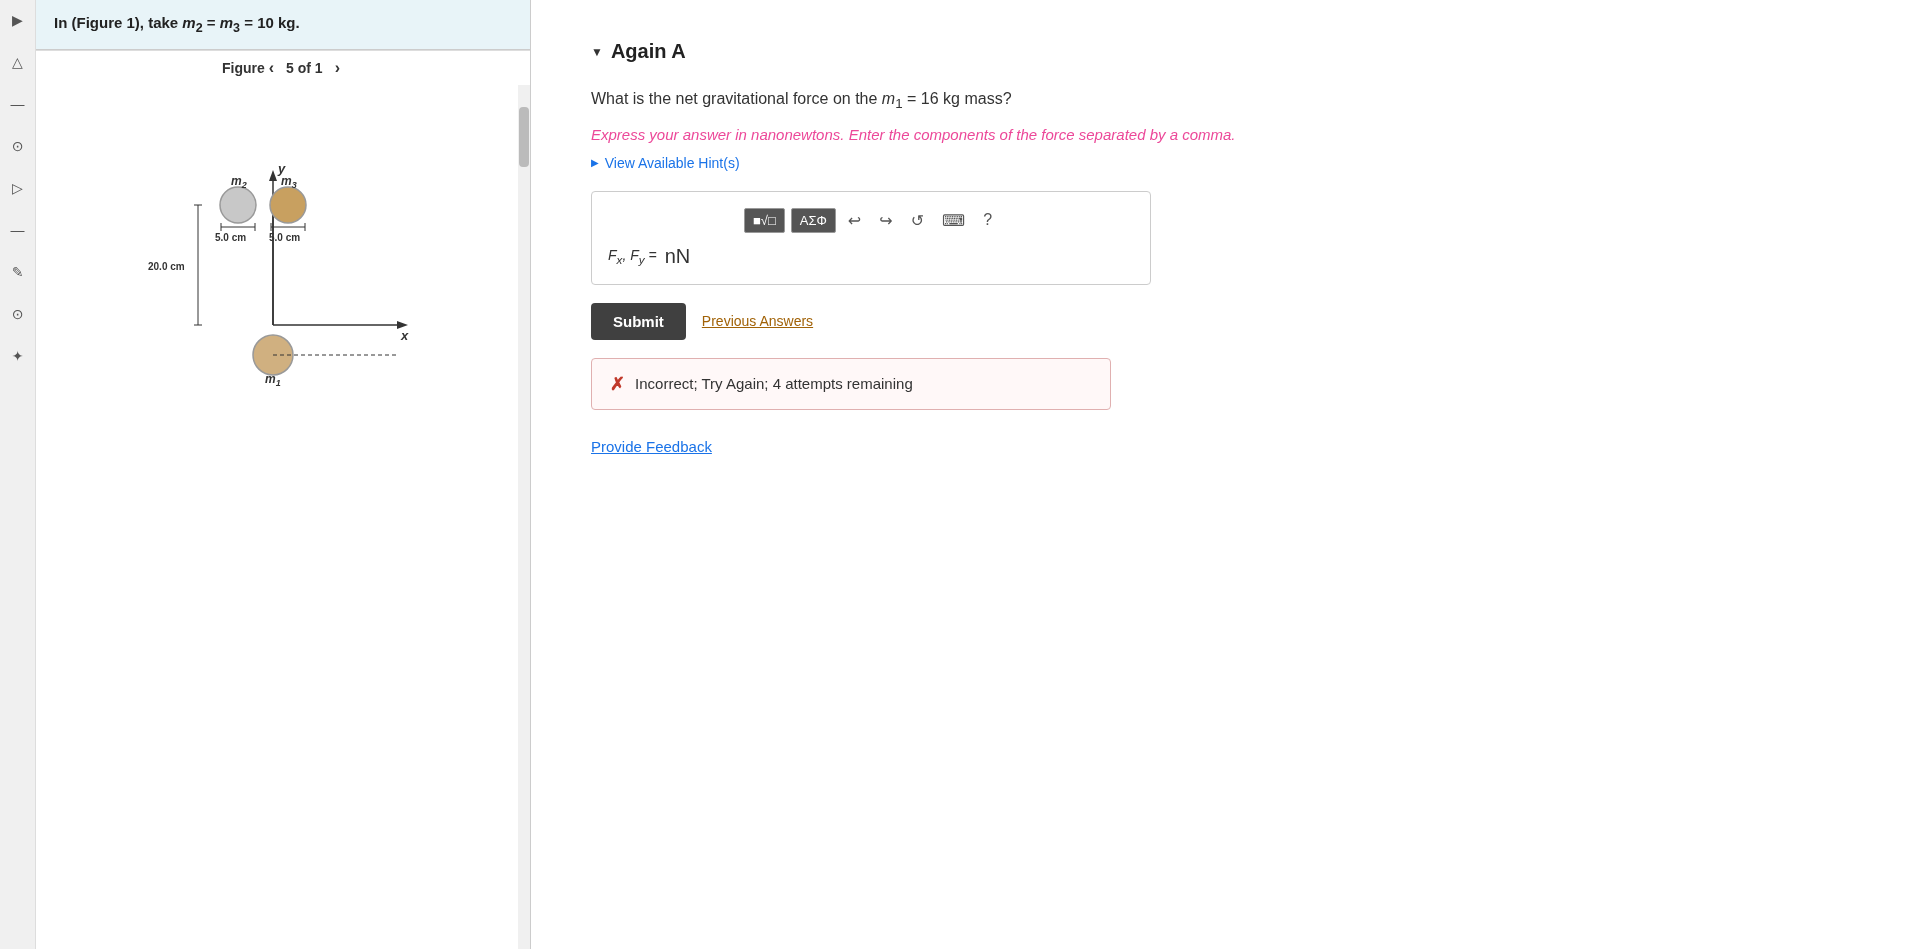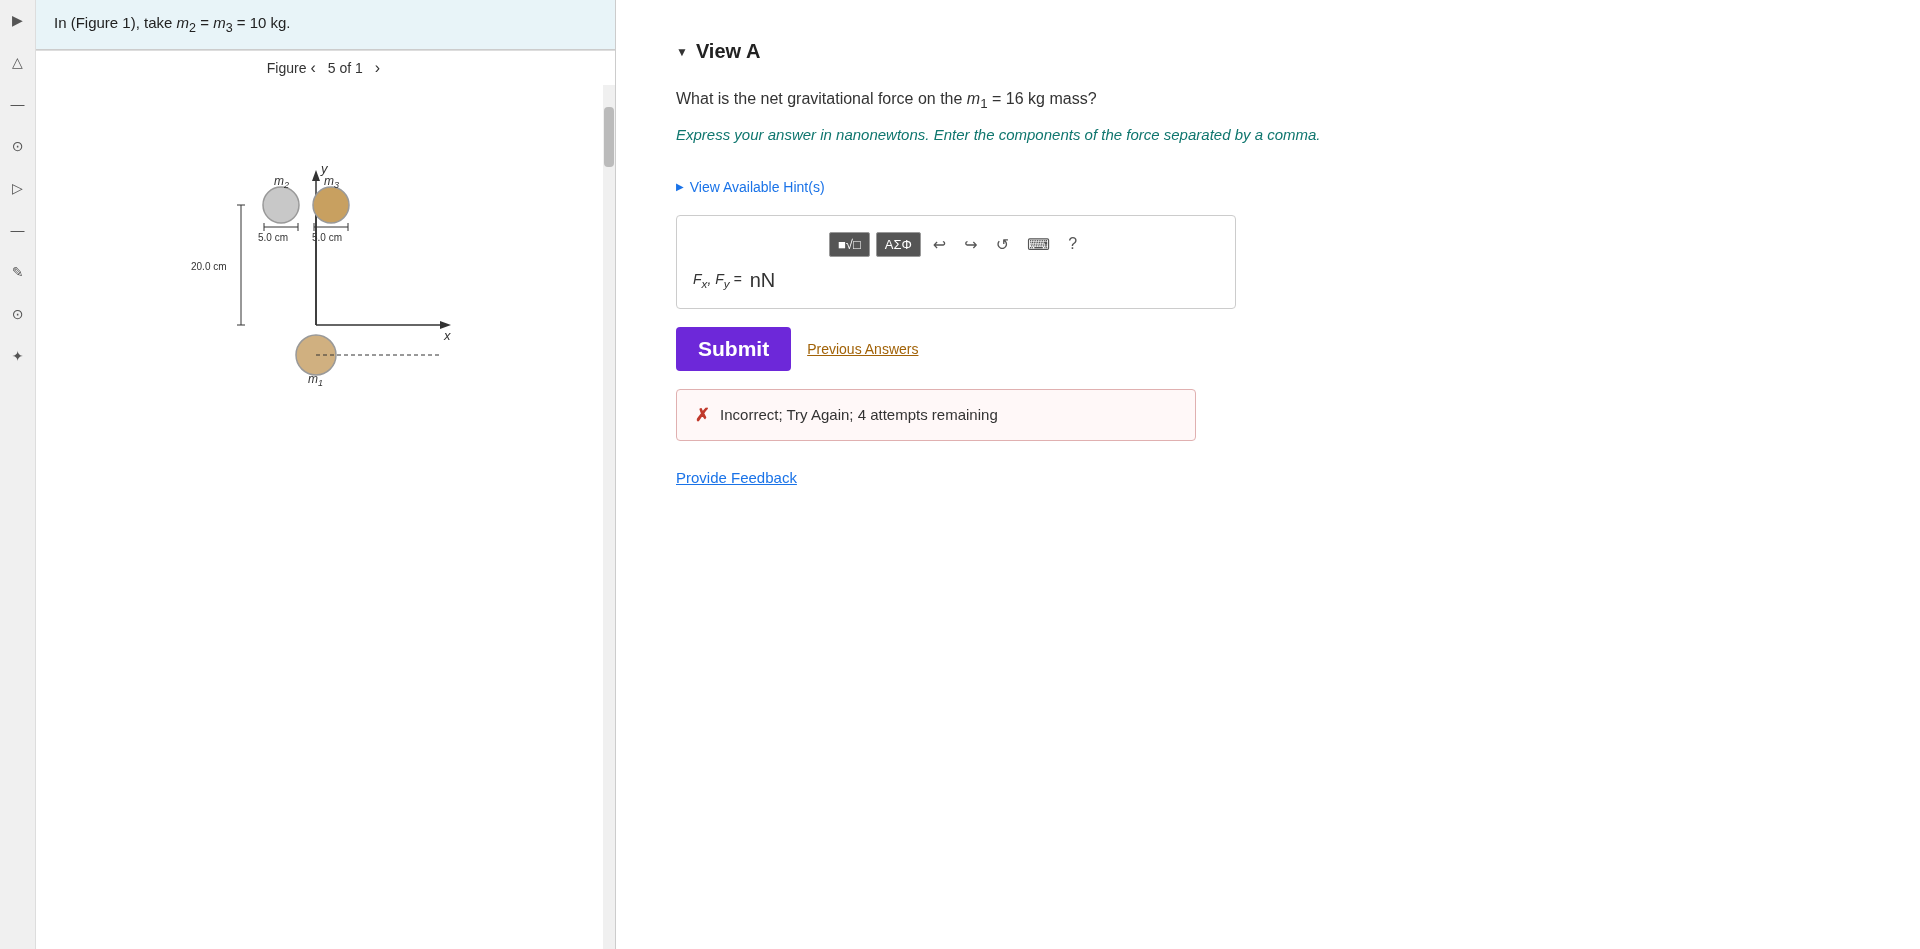--- a/index.html
+++ b/index.html
@@ -29,25 +29,26 @@
       display: flex;
       align-items: center;
       justify-content: center;
       font-size: 14px;
       color: #555;
       cursor: pointer;
     }
 
     
     .left-panel {
-      width: 580px;
+      width: 495px;
       border-right: 1px solid #ccc;
       display: flex;
       flex-direction: column;
       position: relative;
+      font-weight: bold;
     }
     .problem-statement {
       background: #e8f4f8;
       padding: 14px 18px;
       font-size: 15px;
       color: #222;
       border-bottom: 1px solid #ccc;
     }
     .figure-area {
       flex: 1;
@@ -108,22 +109,22 @@
     }
 
     .question-text {
       font-size: 16px;
       color: #333;
       margin-bottom: 10px;
       line-height: 1.5;
     }
     .instruction-text {
       font-size: 15px;
-      color: #0f766e;
-      margin-bottom: 32px;
+      color: #ec4899;
+      margin-bottom: 8px;
       font-style: italic;
       line-height: 1.5;
     }
     .hint-link {
       font-size: 14px;
       color: #1a73e8;
       cursor: pointer;
       display: flex;
       align-items: center;
       gap: 6px;
@@ -197,26 +198,26 @@
     }
 
     
     .submit-row {
       display: flex;
       align-items: center;
       gap: 16px;
       margin-bottom: 18px;
     }
     .submit-btn {
-      background: #6d28d9;
+      background: #404040;
       color: #fff;
       border: none;
       border-radius: 4px;
       padding: 10px 22px;
-      font-size: 21px;
+      font-size: 15px;
       font-weight: bold;
       cursor: pointer;
     }
     .prev-answers-link {
       font-size: 14px;
       color: #a16207;
       cursor: pointer;
       text-decoration: underline;
     }
 
@@ -347,21 +348,21 @@
       <div class="scroll-thumb"></div>
     </div>
   </div>
 </div>
 
 <div class="right-panel">
 
   
   <div class="part-header">
     <span class="part-triangle">▼</span>
-    <span>View A</span>
+    <span>Again A</span>
   </div>
 
   
   <p class="question-text">
     What is the net gravitational force on the <span class="math-var">m</span><sub>1</sub> = 16 kg mass?
   </p>
 
   
   <p class="instruction-text">Express your answer in nanonewtons. Enter the components of the force separated by a comma.</p>
 

